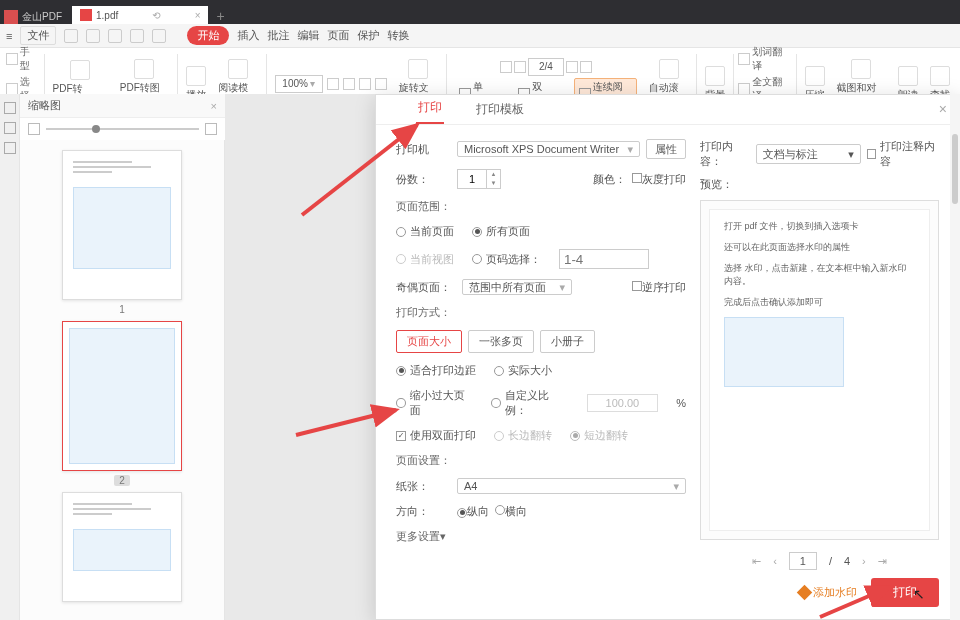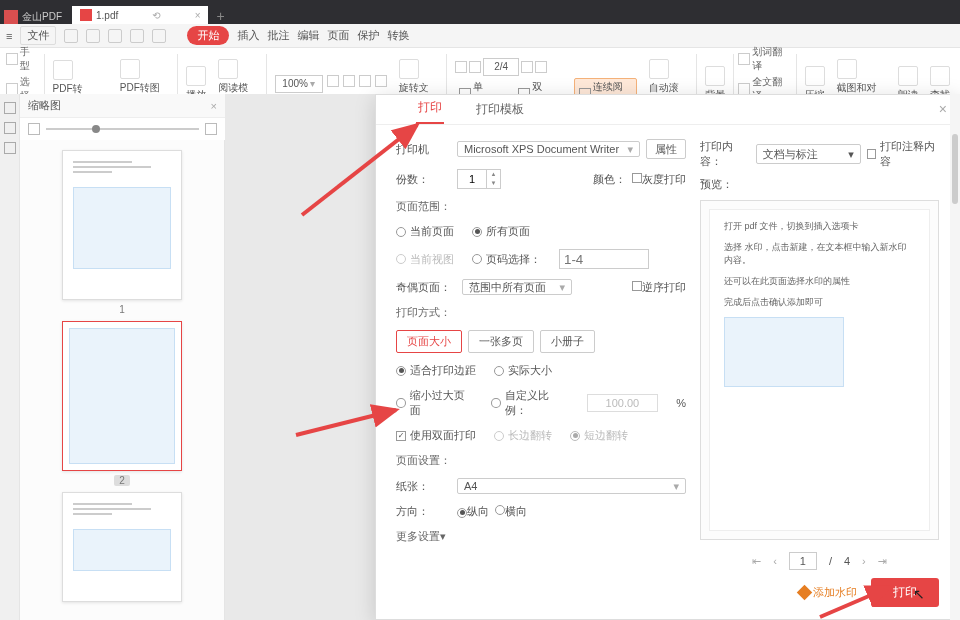--- a/index.html
+++ b/index.html
@@ -16,21 +16,21 @@
 
 
 .menubar { height:24px; background:#f5f5f5; border-bottom:1px solid #e5e5e5; display:flex; align-items:center; padding:0 6px; gap:8px; font-size:11px; }
 .menubar .file { border:1px solid #ddd; padding:1px 6px; border-radius:2px; }
 .menubar .mini-icon { width:14px; height:14px; border:1px solid #ccc; border-radius:2px; }
 .menubar .start { background:#e64545; color:#fff; padding:2px 10px; border-radius:10px; font-size:11px;margin-left:13px; }
 .menubar .menuitem { color:#555; }
 
 
 .toolbar { height:52px; background:#fff; border-bottom:1px solid #ddd; display:flex; align-items:center; padding:2px 6px; gap:4px; font-size:10px; }
-.tb-group { display:flex; flex-direction:column; justify-content:center; padding:0 4px; gap:2px;margin-top:20px; }
+.tb-group { display:flex; flex-direction:column; align-items:center; justify-content:center; padding:0 4px; gap:2px;margin-top:20px; }
 .tb-small-col { display:flex; flex-direction:column; gap:2px; font-size:10px; color:#666; }
 .tb-small-col span { display:flex; align-items:center; gap:2px; }
 .tb-icon { width:20px; height:20px; border:1px solid #ddd; border-radius:2px; }
 .tb-icon-sm { width:12px; height:12px; border:1px solid #ccc; }
 .sep { width:1px; height:40px; background:#e5e5e5; }
 .zoombox { border:1px solid #ccc; width:48px; height:18px; text-align:center; display:flex; align-items:center; justify-content:center; }
 .pagebox { border:1px solid #ccc; width:36px; height:18px; text-align:center; display:flex; align-items:center; justify-content:center; }
 .viewbtn { display:flex; align-items:center; gap:2px; padding:1px 4px; border-radius:2px; }
 .viewbtn.on { background:#ffe9d9; border:1px solid #f5b27a; }
 .mini-ic { width:12px; height:12px; border:1px solid #999; }
@@ -432,22 +432,22 @@
           </div>
         <label class="rt-chk" style="margin-left:auto">
             <span class="chk"></span>
             <span>打印注释内容</span>
           </label>
       </div>
       <div class="rt-label">预览：</div>
       <div class="preview-box">
         <div class="preview-page">
           <p>打开 pdf 文件，切换到插入选项卡</p>
+          <p>还可以在此页面选择水印的属性</p>
           <p>选择 水印，点击新建，在文本框中输入新水印内容。</p>
-          <p>还可以在此页面选择水印的属性</p>
           <p>完成后点击确认添加即可</p>
           <div class="preview-img"></div>
         </div>
       </div>
       <div class="pager">
         <span class="pg-btn">⇤</span>
         <span class="pg-btn">‹</span>
         <span class="pg-in">1</span>
         <span>/</span>
         <span>4</span>

